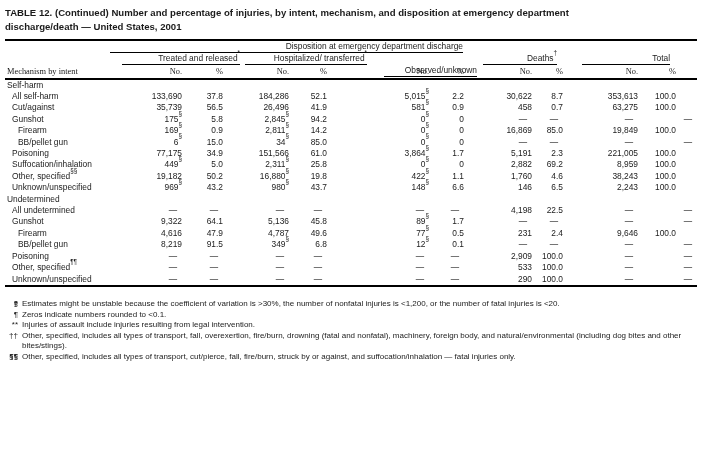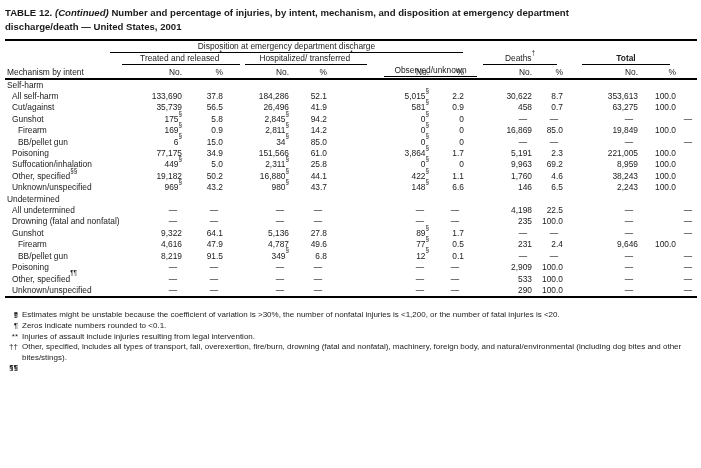--- a/index.html
+++ b/index.html
@@ -6,39 +6,39 @@
   body {
     width:701px; height:468px; overflow:hidden;
     background:#ffffff; color:#1b1b1b;
     font-family:"Liberation Sans", sans-serif;
     -webkit-font-smoothing:antialiased;
   }
   .page { padding:6px 4px 0 5px; }
 
   
   .title { font-weight:bold; font-size:9.6px; line-height:13.8px; margin-bottom:5px; }
-  .title .it { font-style:italic; }
+  .title .it { }
 
   
   .top-rule { width:692px; border-top:2.5px solid #000; height:0; }
 
   
   .thead-zone { position:relative; width:692px; height:25px; font-size:8.4px; }
-  .hcell { position:absolute; text-align:center; white-space:nowrap; border-bottom:1.4px solid #000; line-height:11px; height:11px; }
+  .hcell { position:absolute; text-align:right; white-space:nowrap; border-bottom:1.4px solid #000; line-height:11px; height:11px; }
   .disp   { left:105px; width:353px; top:0; }
   .g-trt  { left:117px; width:118px; top:12.5px; }
   .g-hos  { left:240px; width:122px; top:12.5px; }
   .g-obs  { left:379px; width:93px;  top:12.5px;margin-top:12px; }
   .g-dth  { left:478px; width:74px;  top:12.5px; }
-  .g-tot  { left:577px; width:88px;  top:12.5px;font-weight:bold; }
+  .g-tot  { left:577px; width:88px;  top:12.5px; }
 
   table { border-collapse:collapse; table-layout:fixed; width:692px; }
   td { padding:0; font-size:8.4px; line-height:11.4px; white-space:nowrap; overflow:visible; }
   thead td { line-height:12px; }
-  .subhead td { border-bottom:2.5px solid #000; }
+  .subhead td { border-bottom:2.5px solid #000;font-family:Liberation Serif, serif; }
   tbody { border-bottom:2.5px solid #000; }
   .num { text-align:right; }
   .num.dash { padding-right:5px; }
   .lab { text-align:left; }
   .ind0 { padding-left:2px; }
   .ind1 { padding-left:7px; }
   .ind2 { padding-left:13px; }
   sup { font-size:6.3px; line-height:0; position:relative; top:-2.5px; }
 
   col.c-lab { width:120px; } col.c-tno { width:57px; } col.c-tpc { width:41px; }
@@ -205,31 +205,31 @@
         </tr>
         <tr>
           <td class="lab ind1">Suffocation/inhalation</td>
           <td class="num">449<sup>§</sup></td>
           <td class="num">5.0</td>
           <td class="num">2,311<sup>§</sup></td>
           <td class="num">25.8</td>
           <td></td>
           <td class="num">0<sup>§</sup></td>
           <td class="num">0</td>
-          <td class="num">9,963</td>
+          <td class="num">2,882</td>
           <td class="num">69.2</td>
           <td class="num">8,959</td>
           <td class="num last">100.0</td>
         </tr>
         <tr>
           <td class="lab ind1">Other, specified<sup>§§</sup></td>
           <td class="num">19,182</td>
           <td class="num">50.2</td>
           <td class="num">16,880<sup>§</sup></td>
-          <td class="num">44.1</td>
+          <td class="num">19.8</td>
           <td></td>
           <td class="num">422<sup>§</sup></td>
           <td class="num">1.1</td>
           <td class="num">1,760</td>
           <td class="num">4.6</td>
           <td class="num">38,243</td>
           <td class="num last">100.0</td>
         </tr>
         <tr>
           <td class="lab ind1">Unknown/unspecified</td>
@@ -267,39 +267,25 @@
           <td class="num dash">—</td>
           <td></td>
           <td class="num dash">—</td>
           <td class="num dash">—</td>
           <td class="num">4,198</td>
           <td class="num">22.5</td>
           <td class="num dash">—</td>
           <td class="num last dash">—</td>
         </tr>
         <tr>
-          <td class="lab ind1">Drowning (fatal and nonfatal)</td>
-          <td class="num dash">—</td>
-          <td class="num dash">—</td>
-          <td class="num dash">—</td>
-          <td class="num dash">—</td>
-          <td></td>
-          <td class="num dash">—</td>
-          <td class="num dash">—</td>
-          <td class="num">235</td>
-          <td class="num">100.0</td>
-          <td class="num dash">—</td>
-          <td class="num last dash">—</td>
-        </tr>
-        <tr>
           <td class="lab ind1">Gunshot</td>
           <td class="num">9,322</td>
           <td class="num">64.1</td>
           <td class="num">5,136</td>
-          <td class="num">27.8</td>
+          <td class="num">45.8</td>
           <td></td>
           <td class="num">89<sup>§</sup></td>
           <td class="num">1.7</td>
           <td class="num dash">—</td>
           <td class="num dash">—</td>
           <td class="num dash">—</td>
           <td class="num last dash">—</td>
         </tr>
         <tr>
           <td class="lab ind2">Firearm</td>
@@ -375,16 +361,16 @@
   </table>
 
   <div class="footnotes">
       <div class="footnote"><span class="fn-marker">*</span></div>
       <div class="footnote"><span class="fn-marker">†</span></div>
       <div class="footnote"><span class="fn-marker">§</span><span>Estimates might be unstable because the coefficient of variation is &gt;30%, the number of nonfatal injuries is &lt;1,200, or the number of fatal injuries is &lt;20.</span></div>
       <div class="footnote"><span class="fn-marker">¶</span><span>Zeros indicate numbers rounded to &lt;0.1.</span></div>
       <div class="footnote"><span class="fn-marker">**</span><span>Injuries of assault include injuries resulting from legal intervention.</span></div>
       <div class="footnote"><span class="fn-marker">††</span><span>Other, specified, includes all types of transport, fall, overexertion, fire/burn, drowning (fatal and nonfatal), machinery, foreign body, and natural/environmental (including dog bites and other bites/stings).</span></div>
       <div class="footnote"><span class="fn-marker">§§</span></div>
-      <div class="footnote"><span class="fn-marker">¶¶</span></div>
+      <div class="footnote"><span class="fn-marker">¶¶</span><span>Other, specified, includes all types of transport, cut/pierce, fall, fire/burn, struck by or against, and suffocation/inhalation — fatal injuries only.</span></div>
     </div>
 
 </div>
 
 </body></html>

